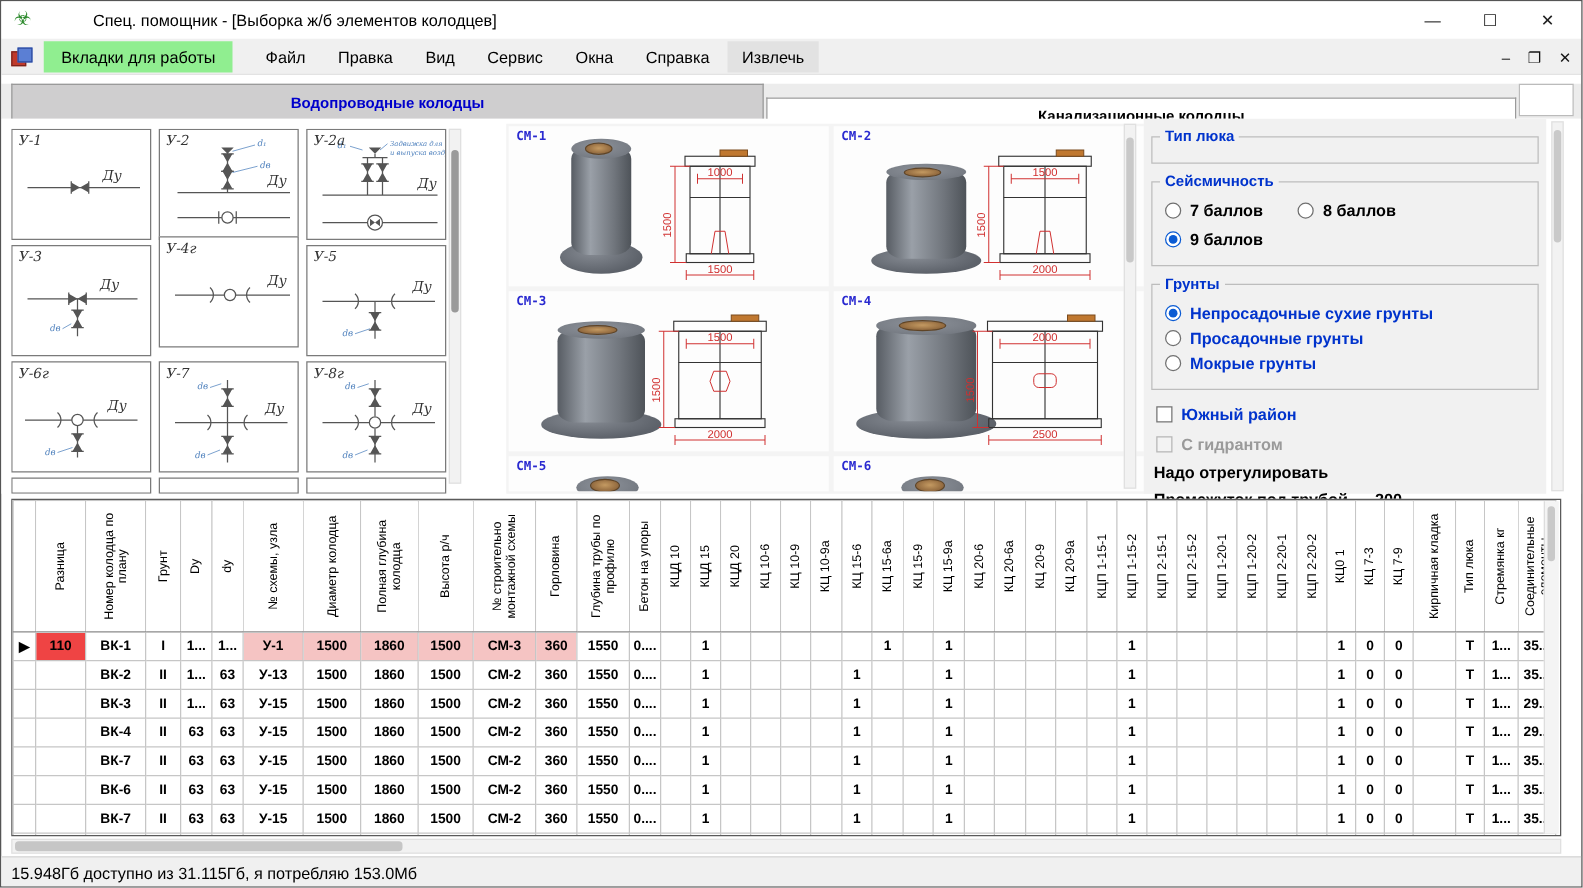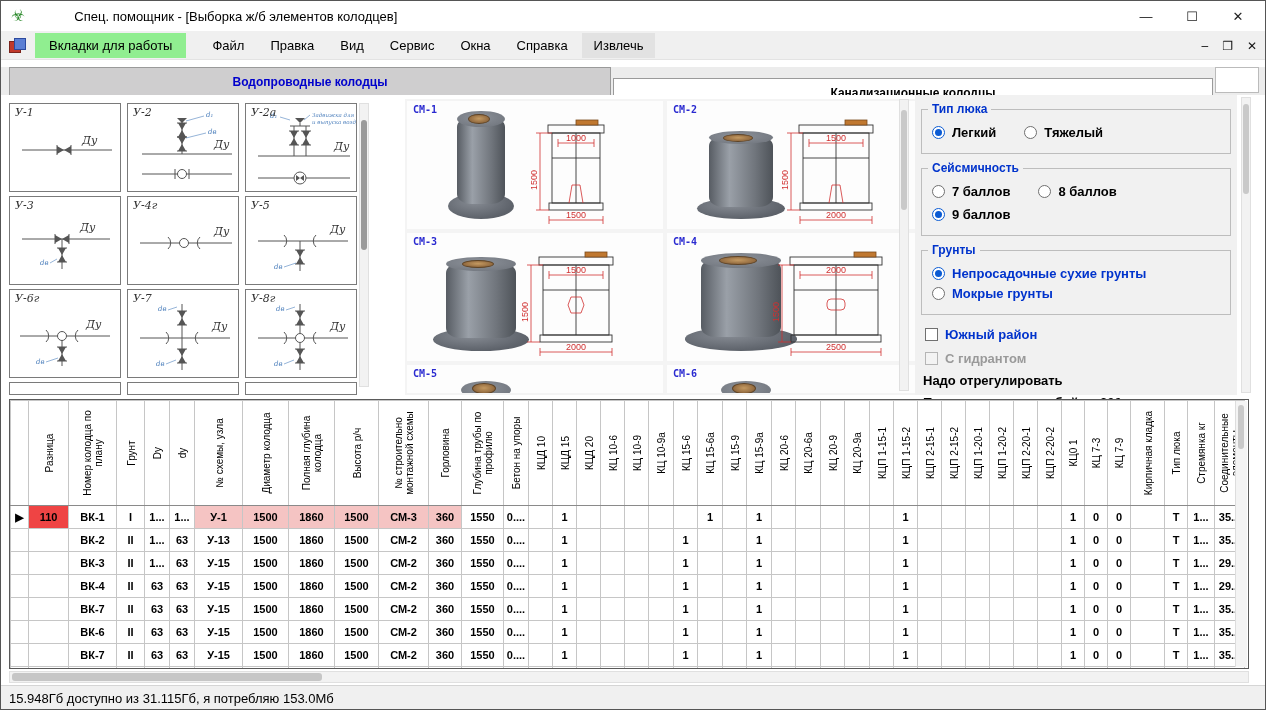--- a/index.html
+++ b/index.html
@@ -188,21 +188,21 @@
             <path d="M45,38 L52,42 L45,46 Z M59,38 L52,42 L59,46 Z" fill="#555"></path>
             <line x1="45" y1="37" x2="45" y2="47" stroke="#555" stroke-width="1"></line>
             <line x1="59" y1="37" x2="59" y2="47" stroke="#555" stroke-width="1"></line>
             <line x1="52" y1="42" x2="52" y2="72" stroke="#555" stroke-width="1"></line>
             <path d="M48,51 L52,58 L56,51 Z M48,65 L52,58 L56,65 Z" fill="#555"></path>
             <line x1="47" y1="51" x2="57" y2="51" stroke="#555" stroke-width="1"></line>
             <line x1="47" y1="65" x2="57" y2="65" stroke="#555" stroke-width="1"></line>
             <line x1="40" y1="66" x2="47" y2="62" stroke="#4f81bd" stroke-width="0.6"></line>
             <text x="30" y="68" class="bl">dв</text>
           </svg></div>
-        <div class="schem-cell" style="left: 118px; top: 93px;"><span class="schem-label">У-4г</span><svg width="110" height="86" viewBox="0 0 110 86">
+        <div class="schem-cell" style="left: 118px; top: 86px;"><span class="schem-label">У-4г</span><svg width="110" height="86" viewBox="0 0 110 86">
             <text x="86" y="38" class="du">Ду</text>
             <line x1="12" y1="46" x2="104" y2="46" stroke="#555" stroke-width="1"></line>
             <path d="M 40,40 a 8 8 0 0 1 0 12" fill="none" stroke="#555"></path>
             <path d="M 72,40 a 8 8 0 0 0 0 12" fill="none" stroke="#555"></path>
             <circle cx="56" cy="46" r="4.5" fill="#fff" stroke="#555"></circle>
           </svg></div>
         <div class="schem-cell" style="left: 236px; top: 93px;"><span class="schem-label">У-5</span><svg width="110" height="86" viewBox="0 0 110 86">
             <text x="84" y="36" class="du">Ду</text>
             <line x1="12" y1="44" x2="102" y2="44" stroke="#555" stroke-width="1"></line>
             <path d="M 38,38 a 8 8 0 0 1 0 12" fill="none" stroke="#555"></path>
@@ -407,47 +407,44 @@
           </div>
         </div>
       </div>
     <div class="vscroll" style="left:898px;top:4px;height:292px;">
       <div class="vthumb light" style="top:10px;height:100px;"></div>
     </div>
 
     <div class="opts">
       <div class="group">
         <span class="group-title">Тип люка</span>
-        <div id="lukOpts"><div class="opt">
-              <span class="radio sel"></span>
-              <span class="opt-label">Легкий</span>
-            </div><div class="opt">
-              <span class="radio"></span>
-              <span class="opt-label">Тяжелый</span>
-            </div></div>
       </div>
       <div class="group">
         <span class="group-title">Сейсмичность</span>
         <div id="seisOpts" style="width:290px;"><div class="opt">
               <span class="radio"></span>
               <span class="opt-label">7 баллов</span>
             </div><div class="opt">
               <span class="radio"></span>
               <span class="opt-label">8 баллов</span>
             </div><div class="opt">
               <span class="radio sel"></span>
               <span class="opt-label">9 баллов</span>
             </div></div>
       </div>
       <div class="group">
         <span class="group-title">Грунты</span>
         <div id="soilOpts">
             <div class="opt blue block">
               <span class="radio sel"></span>
               <span class="opt-label">Непросадочные сухие грунты</span>
+            </div>
+            <div class="opt blue block">
+              <span class="radio"></span>
+              <span class="opt-label">Просадочные грунты</span>
             </div>
             <div class="opt blue block">
               <span class="radio"></span>
               <span class="opt-label">Мокрые грунты</span>
             </div>
           </div>
       </div>
       <div id="cbArea">
           <div class="cbrow">
             <span class="cb"></span>

